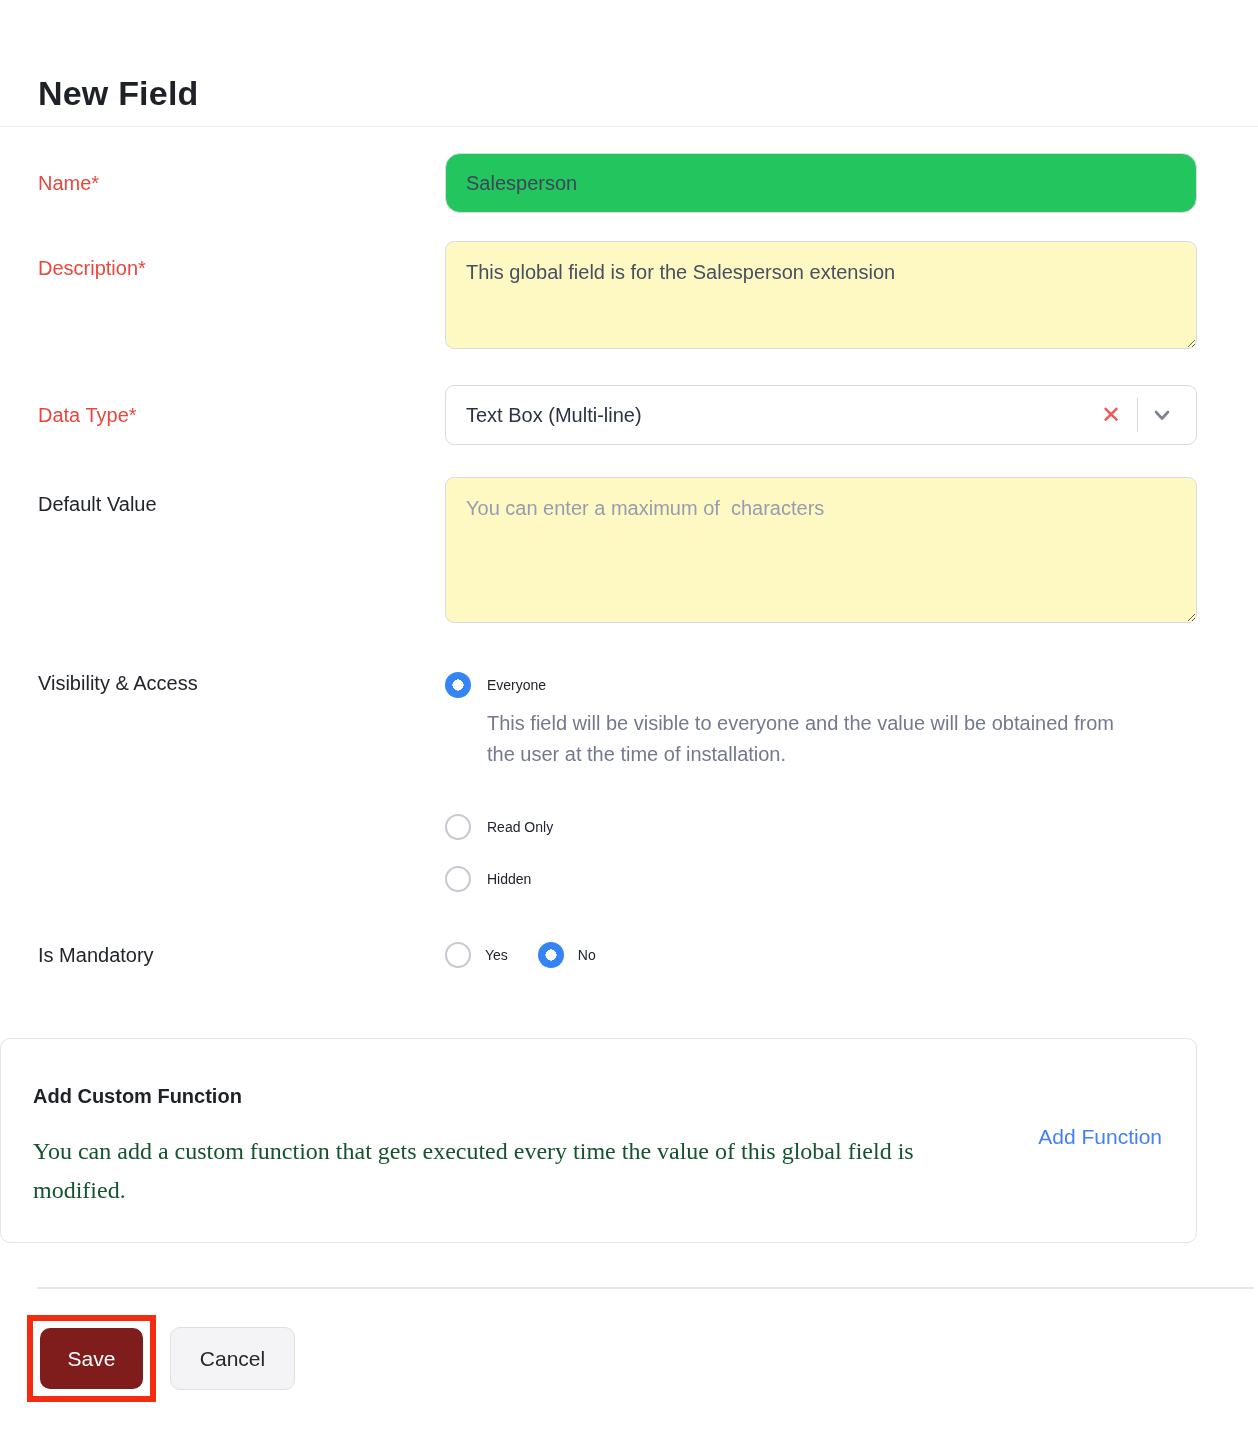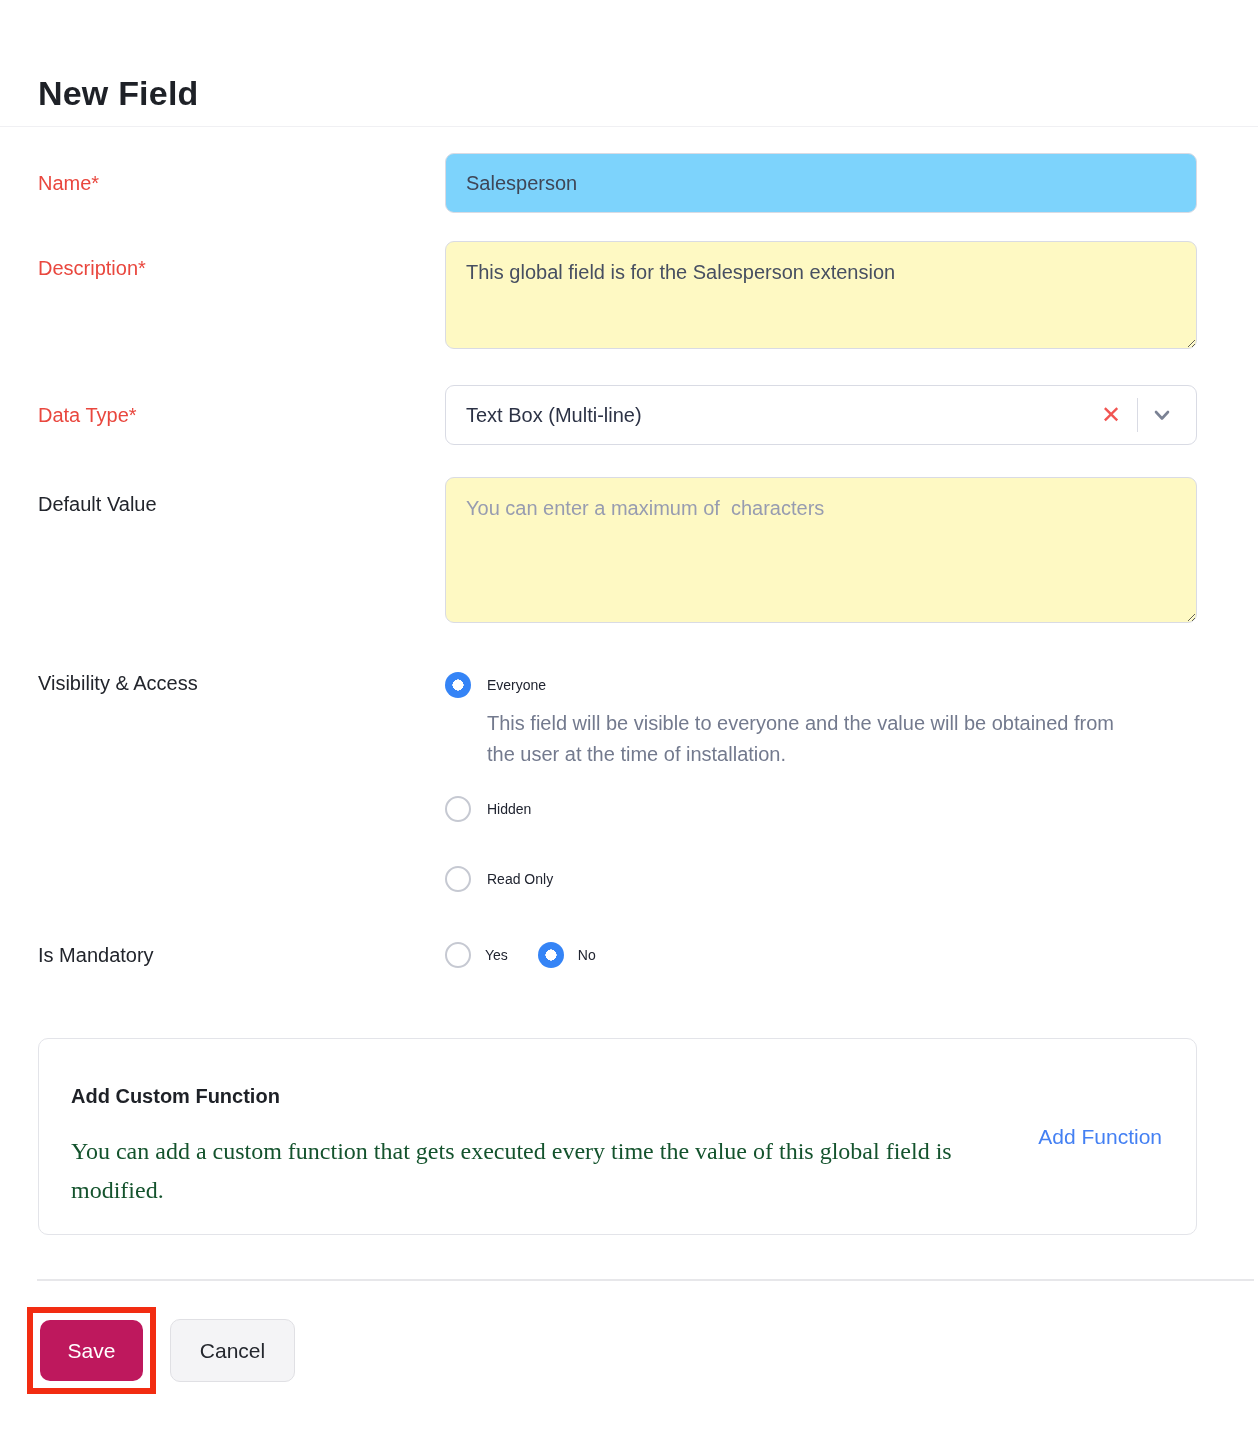--- a/index.html
+++ b/index.html
@@ -21,22 +21,22 @@
   .row { display: flex; }
   .row .label-col { width: 407px; flex: 0 0 407px; }
   .row .field-col { flex: 1; min-width: 0; }
   .field-label { font-size: 20px; color: #22252c; }
   .field-label.required { color: #e9473e; }
 
   .row-center { align-items: center; }
   .row-top .label-col { padding-top: 16px; }
 
   .text-input {
-    width: 100%; height: 60px; border: 1px solid #d9dbe4; border-radius: 9px;
-    padding: 0 20px; font-size: 20px; color: #3f4657; background: #7dd3fc;
+    width: 100%; height: 60px; border: 1px solid #d9dbe4; border-radius: 15px;
+    padding: 0 20px; font-size: 20px; color: #3f4657; background: #22c55e;
     font-family: "Liberation Sans", "DejaVu Sans", sans-serif; outline: none;
   }
   .textarea {
     width: 100%; border: 1px solid #d9dbe4; border-radius: 9px;
     padding: 15px 20px; font-size: 20px; color: #474f61; background: #fef9c3;
     font-family: "Liberation Sans", "DejaVu Sans", sans-serif; outline: none;
     resize: both; line-height: 30px;
   }
   .textarea.desc { height: 108px; }
   .textarea.default { height: 146px; }
@@ -74,37 +74,37 @@
     margin: 10px 0 0 42px; font-size: 20px; line-height: 31px; color: #737a8e;
     max-width: 648px;
   }
   .vis-opt2 { margin-top: 44px; }
   .vis-opt3 { margin-top: 26px; }
   .mandatory-group { display: flex; align-items: center; gap: 30px; }
   .mandatory-group .radio-row { gap: 14px; }
 
   
   .custom-box {
-    margin-left: 38px; margin-right: 61px; border: 1px solid #e3e4e9; border-radius: 10px;
-    padding: 46px 34px 24px 32px; display: flex; align-items: flex-start;
+    margin-right: 61px; border: 1px solid #e3e4e9; border-radius: 10px;
+    padding: 46px 34px 32px 32px; display: flex; align-items: flex-start;
   }
   .custom-box-text { flex: 1; }
   .custom-box-title { font-size: 20px; font-weight: 700; color: #1e2127; margin-bottom: 24px; }
   .custom-box-desc { font-size: 24px; line-height: 39px; color: #14532d; max-width: 890px; font-family: Liberation Serif, serif; }
   .add-function-link { font-size: 21px; color: #4480f3; white-space: nowrap; padding-top: 40px; cursor: pointer; text-decoration: none; }
 
   
   .footer-divider { height: 2px; background: #e7e7ea; margin: 44px 4px 0 37px; }
   .actions { display: flex; align-items: center; padding: 26px 0 0 27px; }
   .save-annotation {
     border: 6px solid #f22c11; padding: 7px; display: inline-block; background: transparent;
   }
   .btn { font-family: "Liberation Sans", "DejaVu Sans", sans-serif; font-size: 21px; cursor: pointer; }
   .btn-save {
-    width: 103px; height: 61px; background: #be185d; color: #ffffff; border: none; border-radius: 10px;
+    width: 103px; height: 61px; background: #7f1d1d; color: #ffffff; border: none; border-radius: 10px;
   }
   .btn-cancel {
     width: 125px; height: 63px; background: #f4f4f6; color: #24272e; border: 1px solid #e0e0e4; border-radius: 10px;
     margin-left: 14px;
   }
 </style>
 </head>
 <body>
 
 <div class="page">
@@ -165,28 +165,28 @@
       <div class="label-col">
         <span class="field-label">Visibility &amp; Access</span>
       </div>
       <div class="field-col">
         <div class="radio-row">
           <span class="radio checked"></span>
           <span class="radio-label">Everyone</span>
         </div>
         <div class="radio-helper">This field will be visible to everyone and the value will be obtained from the user at the time of installation.</div>
 
+        <div class="radio-row vis-opt2">
+          <span class="radio"></span>
+          <span class="radio-label">Read Only</span>
+        </div>
+
         <div class="radio-row vis-opt3">
           <span class="radio"></span>
           <span class="radio-label">Hidden</span>
-        </div>
-
-        <div class="radio-row vis-opt2">
-          <span class="radio"></span>
-          <span class="radio-label">Read Only</span>
         </div>
       </div>
     </div>
 
     <div class="row row-center row-mandatory">
       <div class="label-col">
         <span class="field-label">Is Mandatory</span>
       </div>
       <div class="field-col">
         <div class="mandatory-group">

